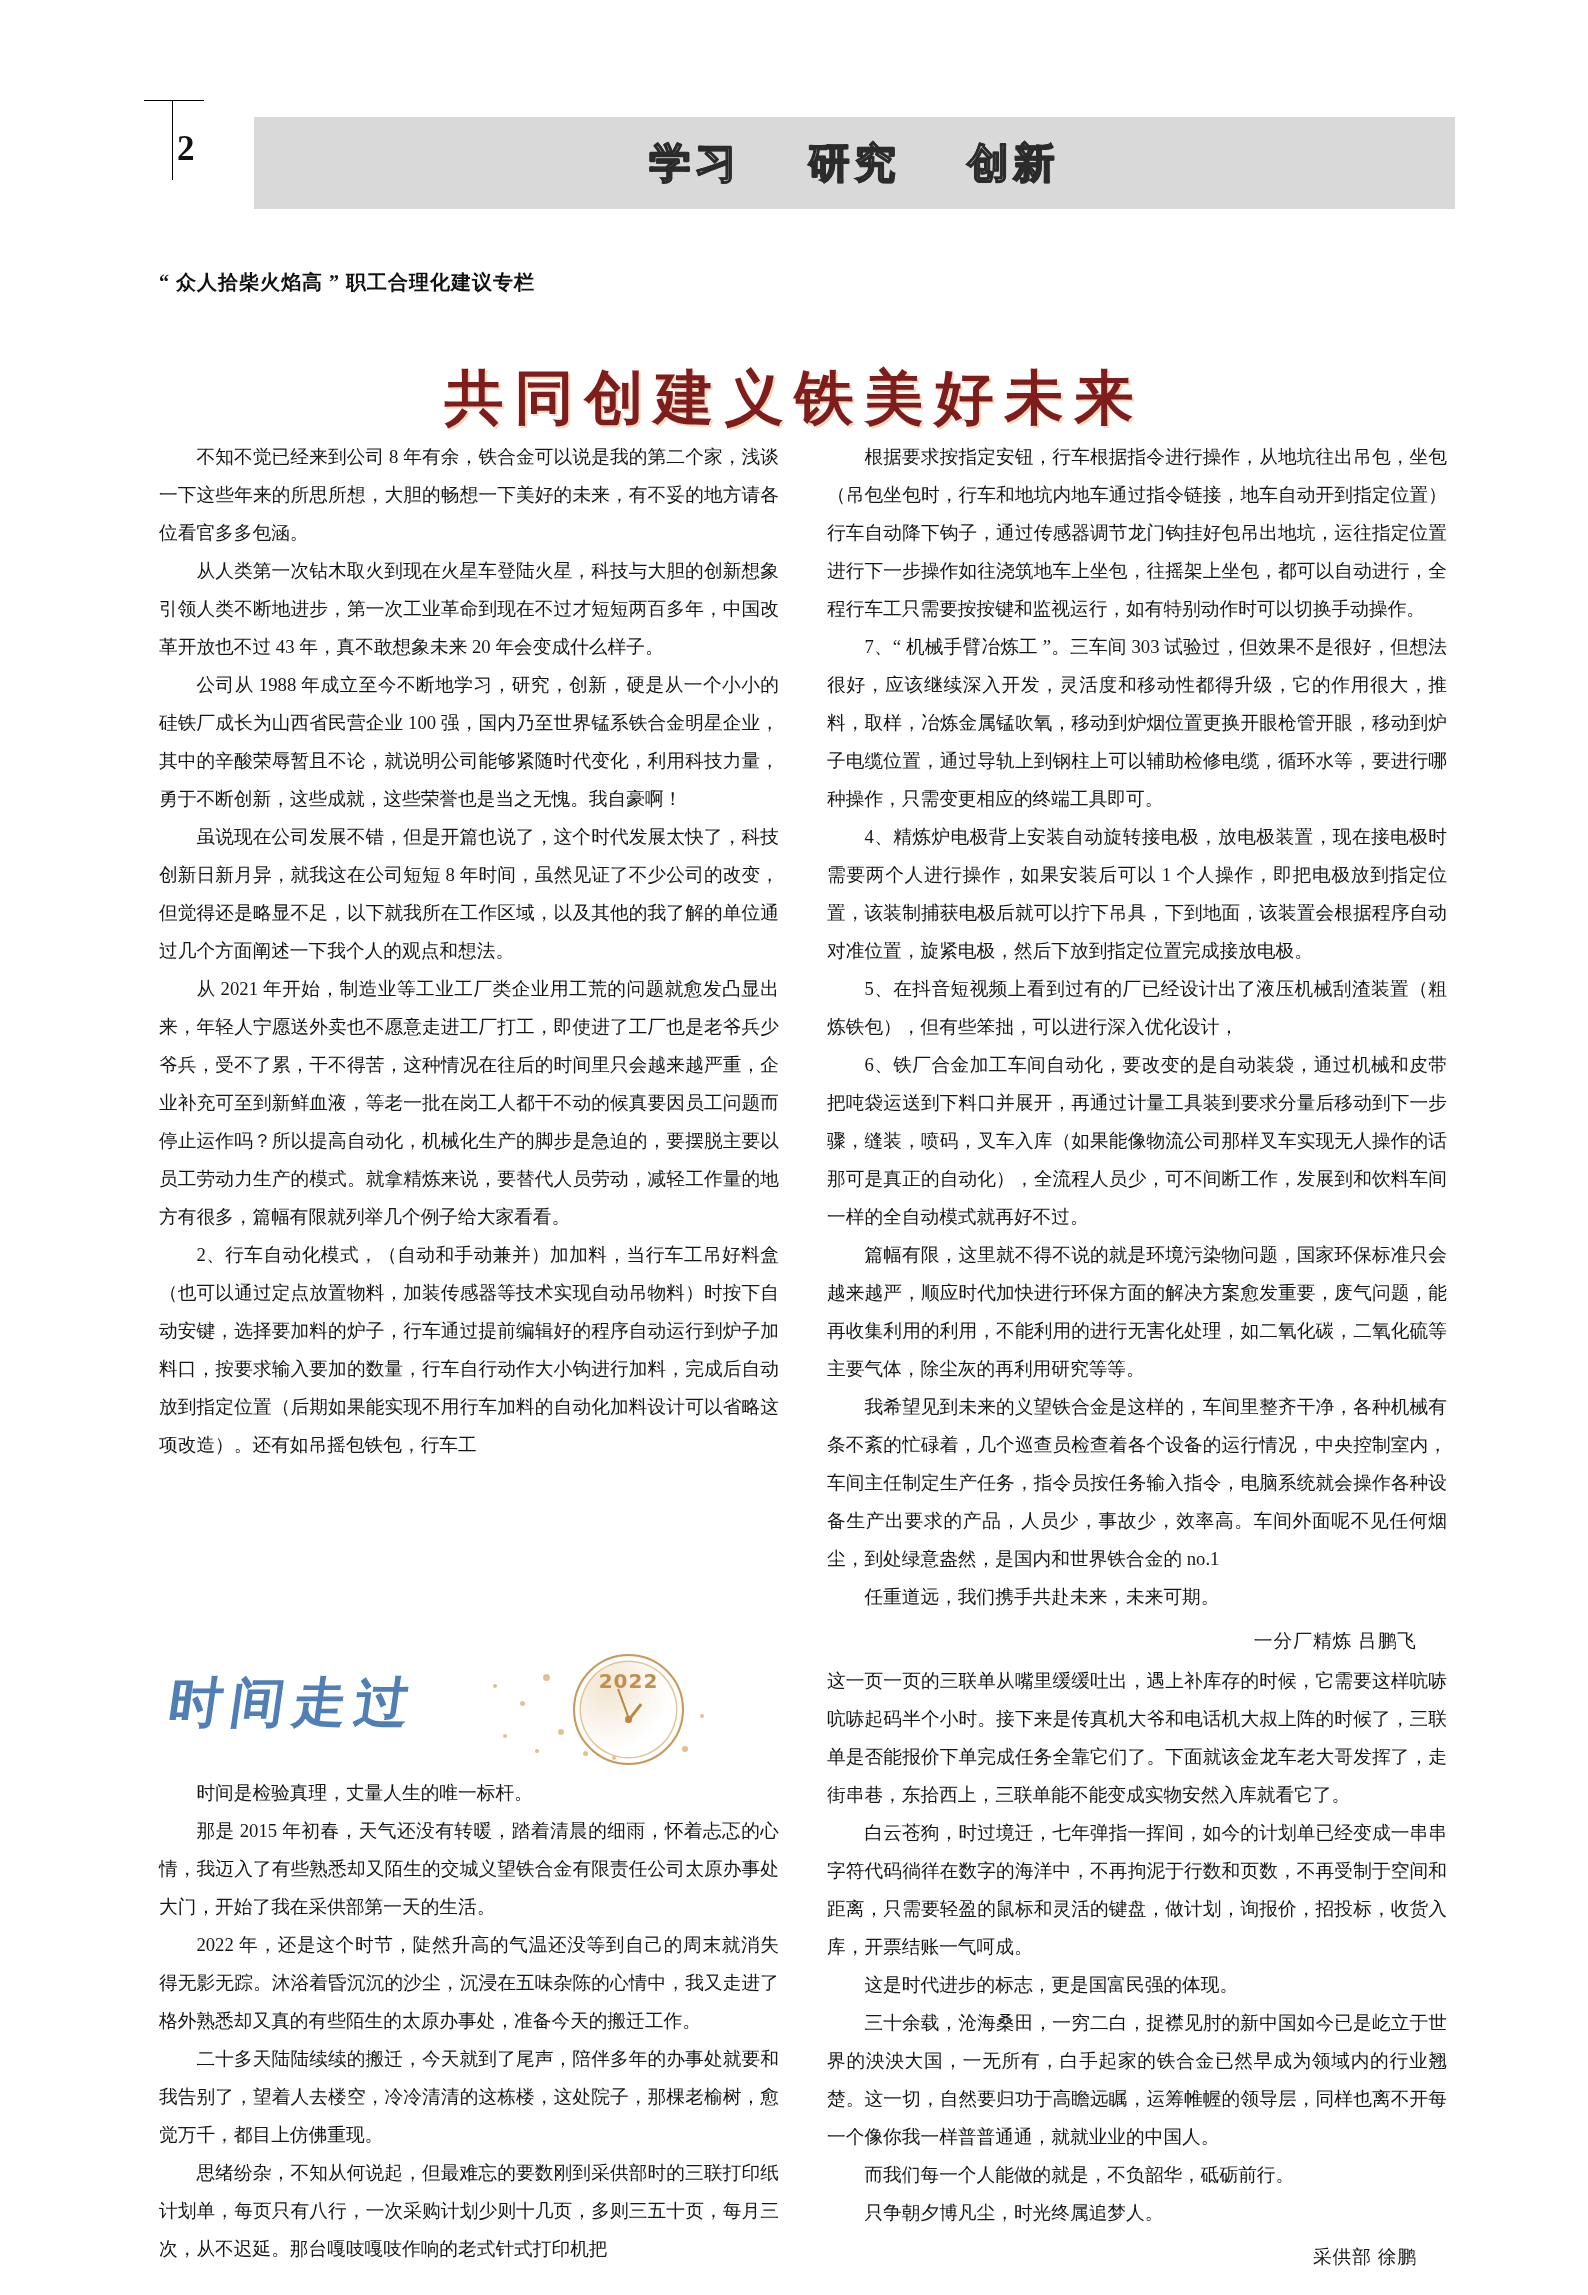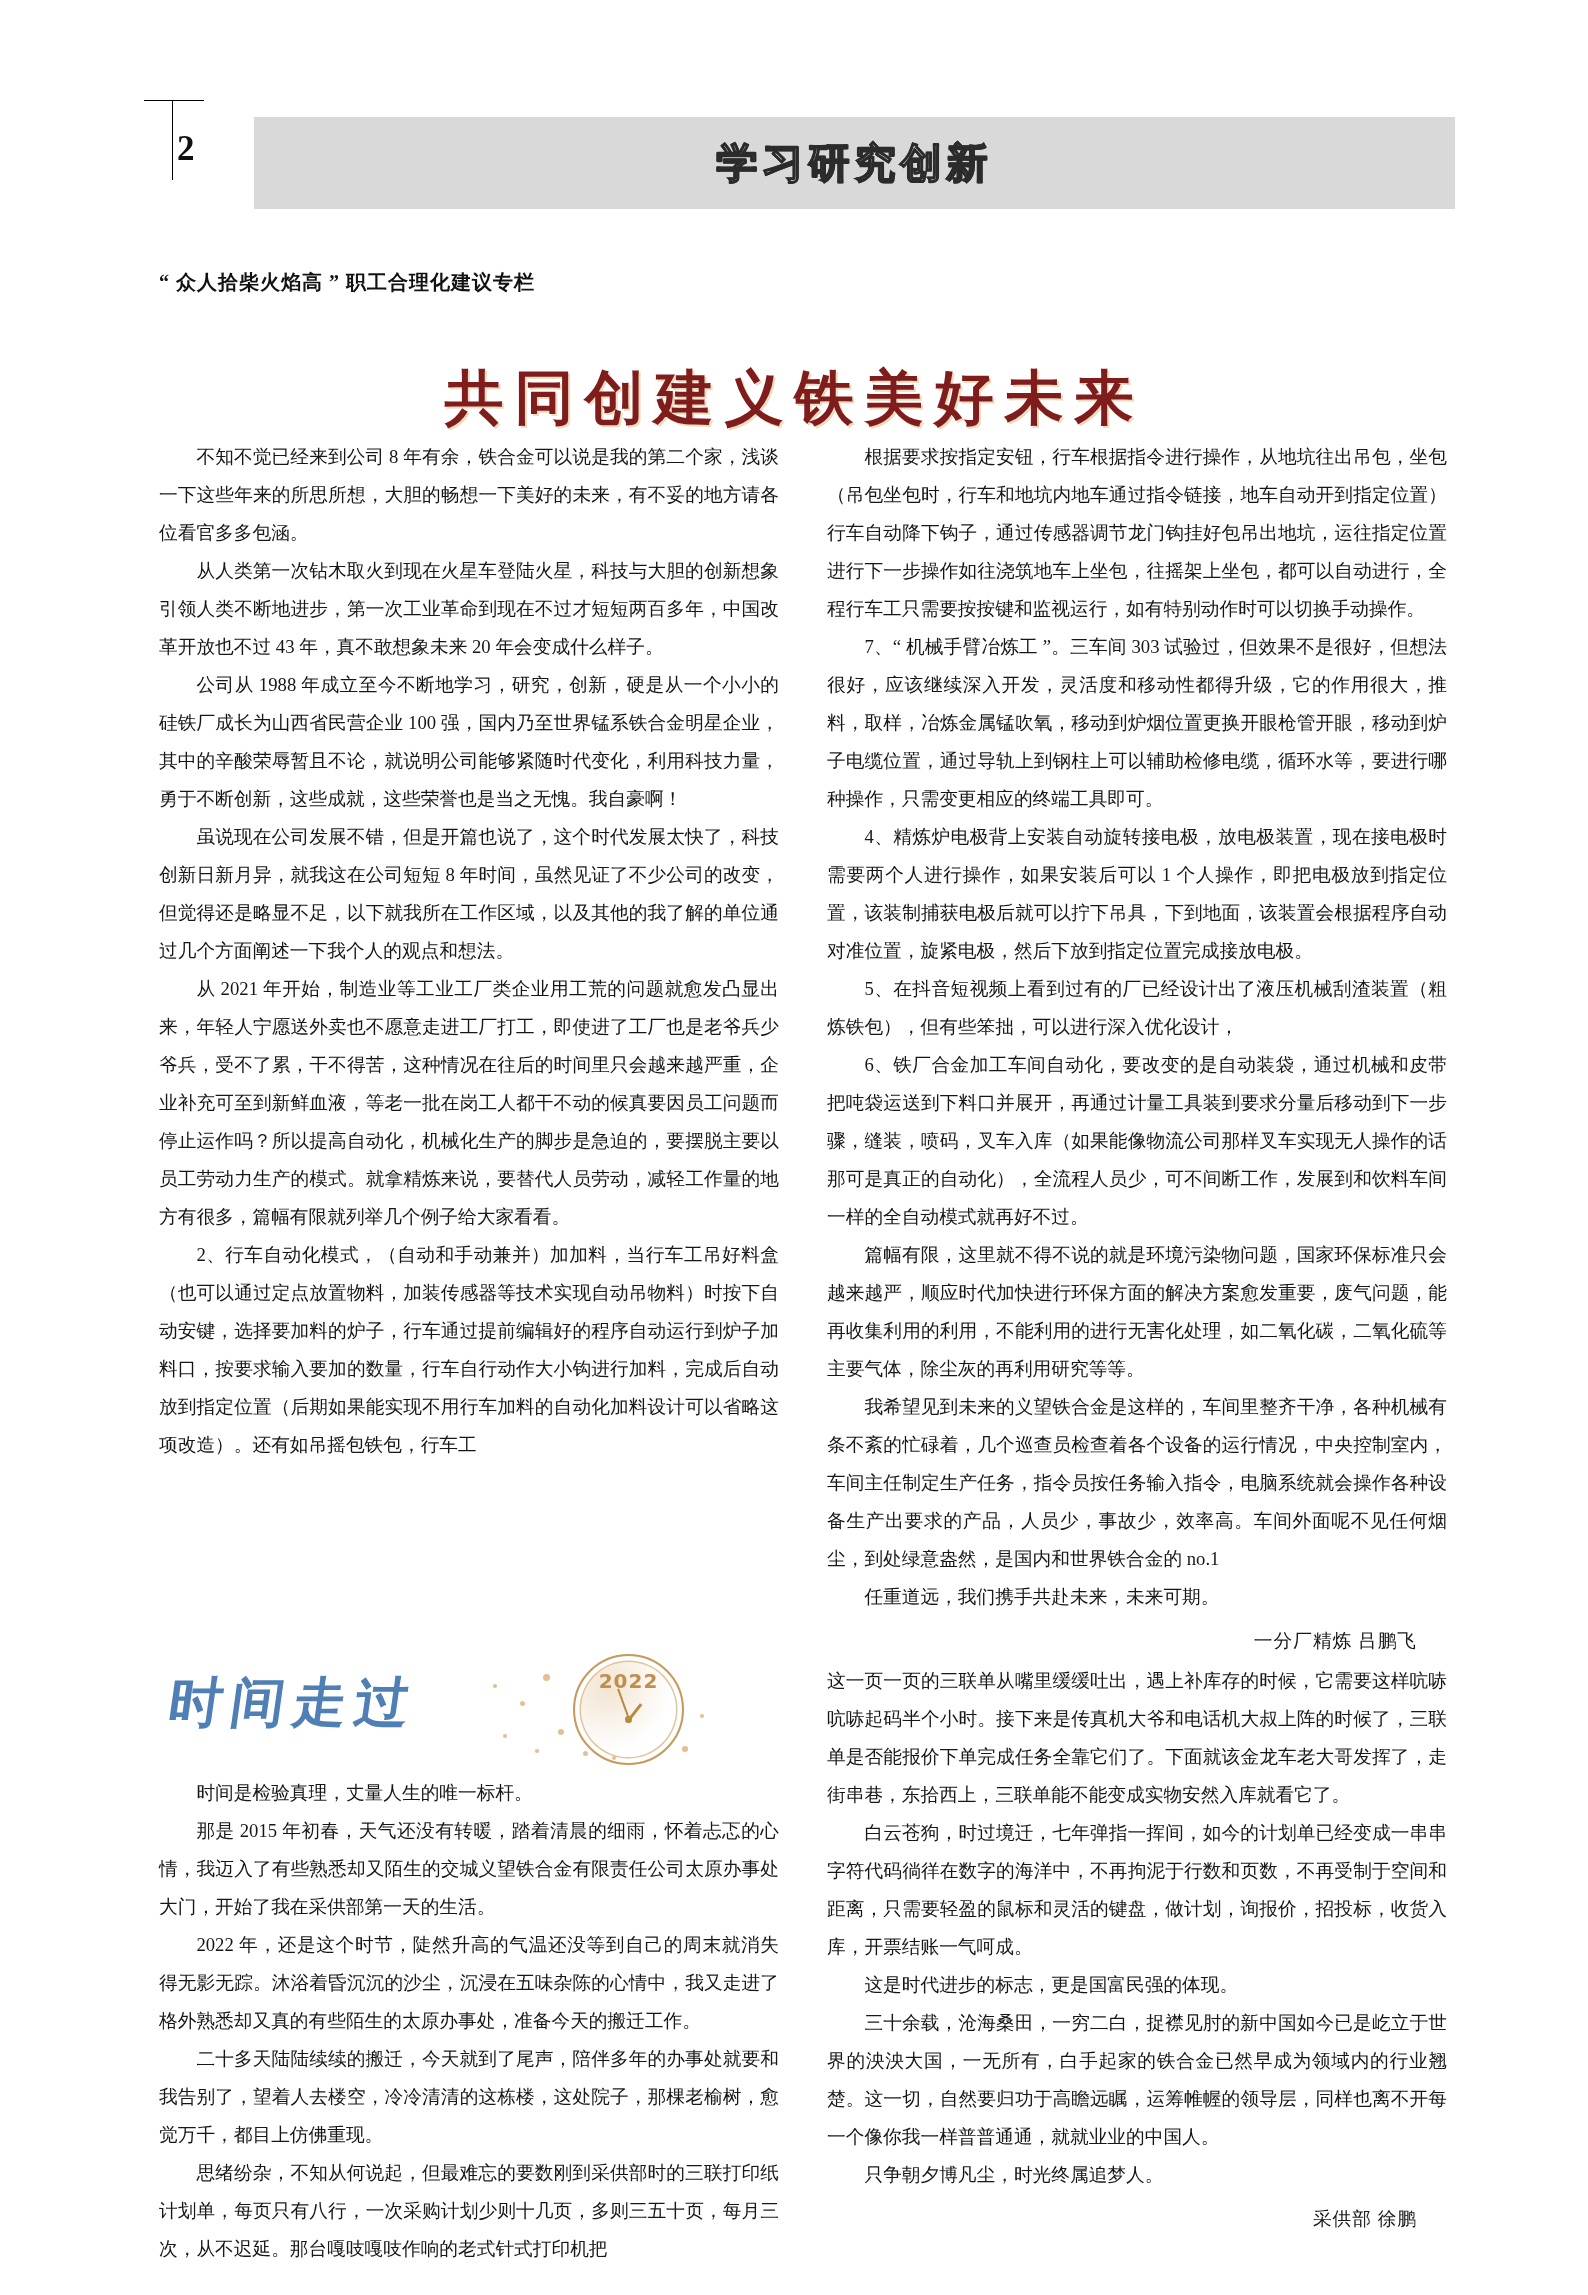--- a/index.html
+++ b/index.html
@@ -60,20 +60,21 @@
   }
   .masthead-title {
     position: absolute;
     left: 254px;
     top: 117px;
     width: 1201px;
     height: 92px;
     display: flex;
     align-items: center;
     justify-content: center;
+    gap: 67px;
     font-family: "DejaVu Sans", sans-serif;
     font-weight: 700;
     font-size: 41px;
     letter-spacing: 5px;
     color: #ffffff;
     -webkit-text-stroke: 1.5px #2b2b2b;
     text-shadow:
       1px 0 0 #2b2b2b, -1px 0 0 #2b2b2b,
       0 1px 0 #2b2b2b, 0 -1px 0 #2b2b2b;
   }
@@ -288,16 +289,17 @@
   <p>2022 年，还是这个时节，陡然升高的气温还没等到自己的周末就消失得无影无踪。沐浴着昏沉沉的沙尘，沉浸在五味杂陈的心情中，我又走进了格外熟悉却又真的有些陌生的太原办事处，准备今天的搬迁工作。</p>
   <p>二十多天陆陆续续的搬迁，今天就到了尾声，陪伴多年的办事处就要和我告别了，望着人去楼空，冷冷清清的这栋楼，这处院子，那棵老榆树，愈觉万千，都目上仿佛重现。</p>
   <p>思绪纷杂，不知从何说起，但最难忘的要数刚到采供部时的三联打印纸计划单，每页只有八行，一次采购计划少则十几页，多则三五十页，每月三次，从不迟延。那台嘎吱嘎吱作响的老式针式打印机把</p>
 </div>
 
 <div class="col" id="col-right-2">
   <p class="noindent">这一页一页的三联单从嘴里缓缓吐出，遇上补库存的时候，它需要这样吭哧吭哧起码半个小时。接下来是传真机大爷和电话机大叔上阵的时候了，三联单是否能报价下单完成任务全靠它们了。下面就该金龙车老大哥发挥了，走街串巷，东拾西上，三联单能不能变成实物安然入库就看它了。</p>
   <p>白云苍狗，时过境迁，七年弹指一挥间，如今的计划单已经变成一串串字符代码徜徉在数字的海洋中，不再拘泥于行数和页数，不再受制于空间和距离，只需要轻盈的鼠标和灵活的键盘，做计划，询报价，招投标，收货入库，开票结账一气呵成。</p>
   <p>这是时代进步的标志，更是国富民强的体现。</p>
   <p>三十余载，沧海桑田，一穷二白，捉襟见肘的新中国如今已是屹立于世界的泱泱大国，一无所有，白手起家的铁合金已然早成为领域内的行业翘楚。这一切，自然要归功于高瞻远瞩，运筹帷幄的领导层，同样也离不开每一个像你我一样普普通通，就就业业的中国人。</p>
+  <p>而我们每一个人能做的就是，不负韶华，砥砺前行。</p>
   <p>只争朝夕博凡尘，时光终属追梦人。</p>
   <p class="sign">采供部  徐鹏</p>
 </div>
 
 
 </body></html>

